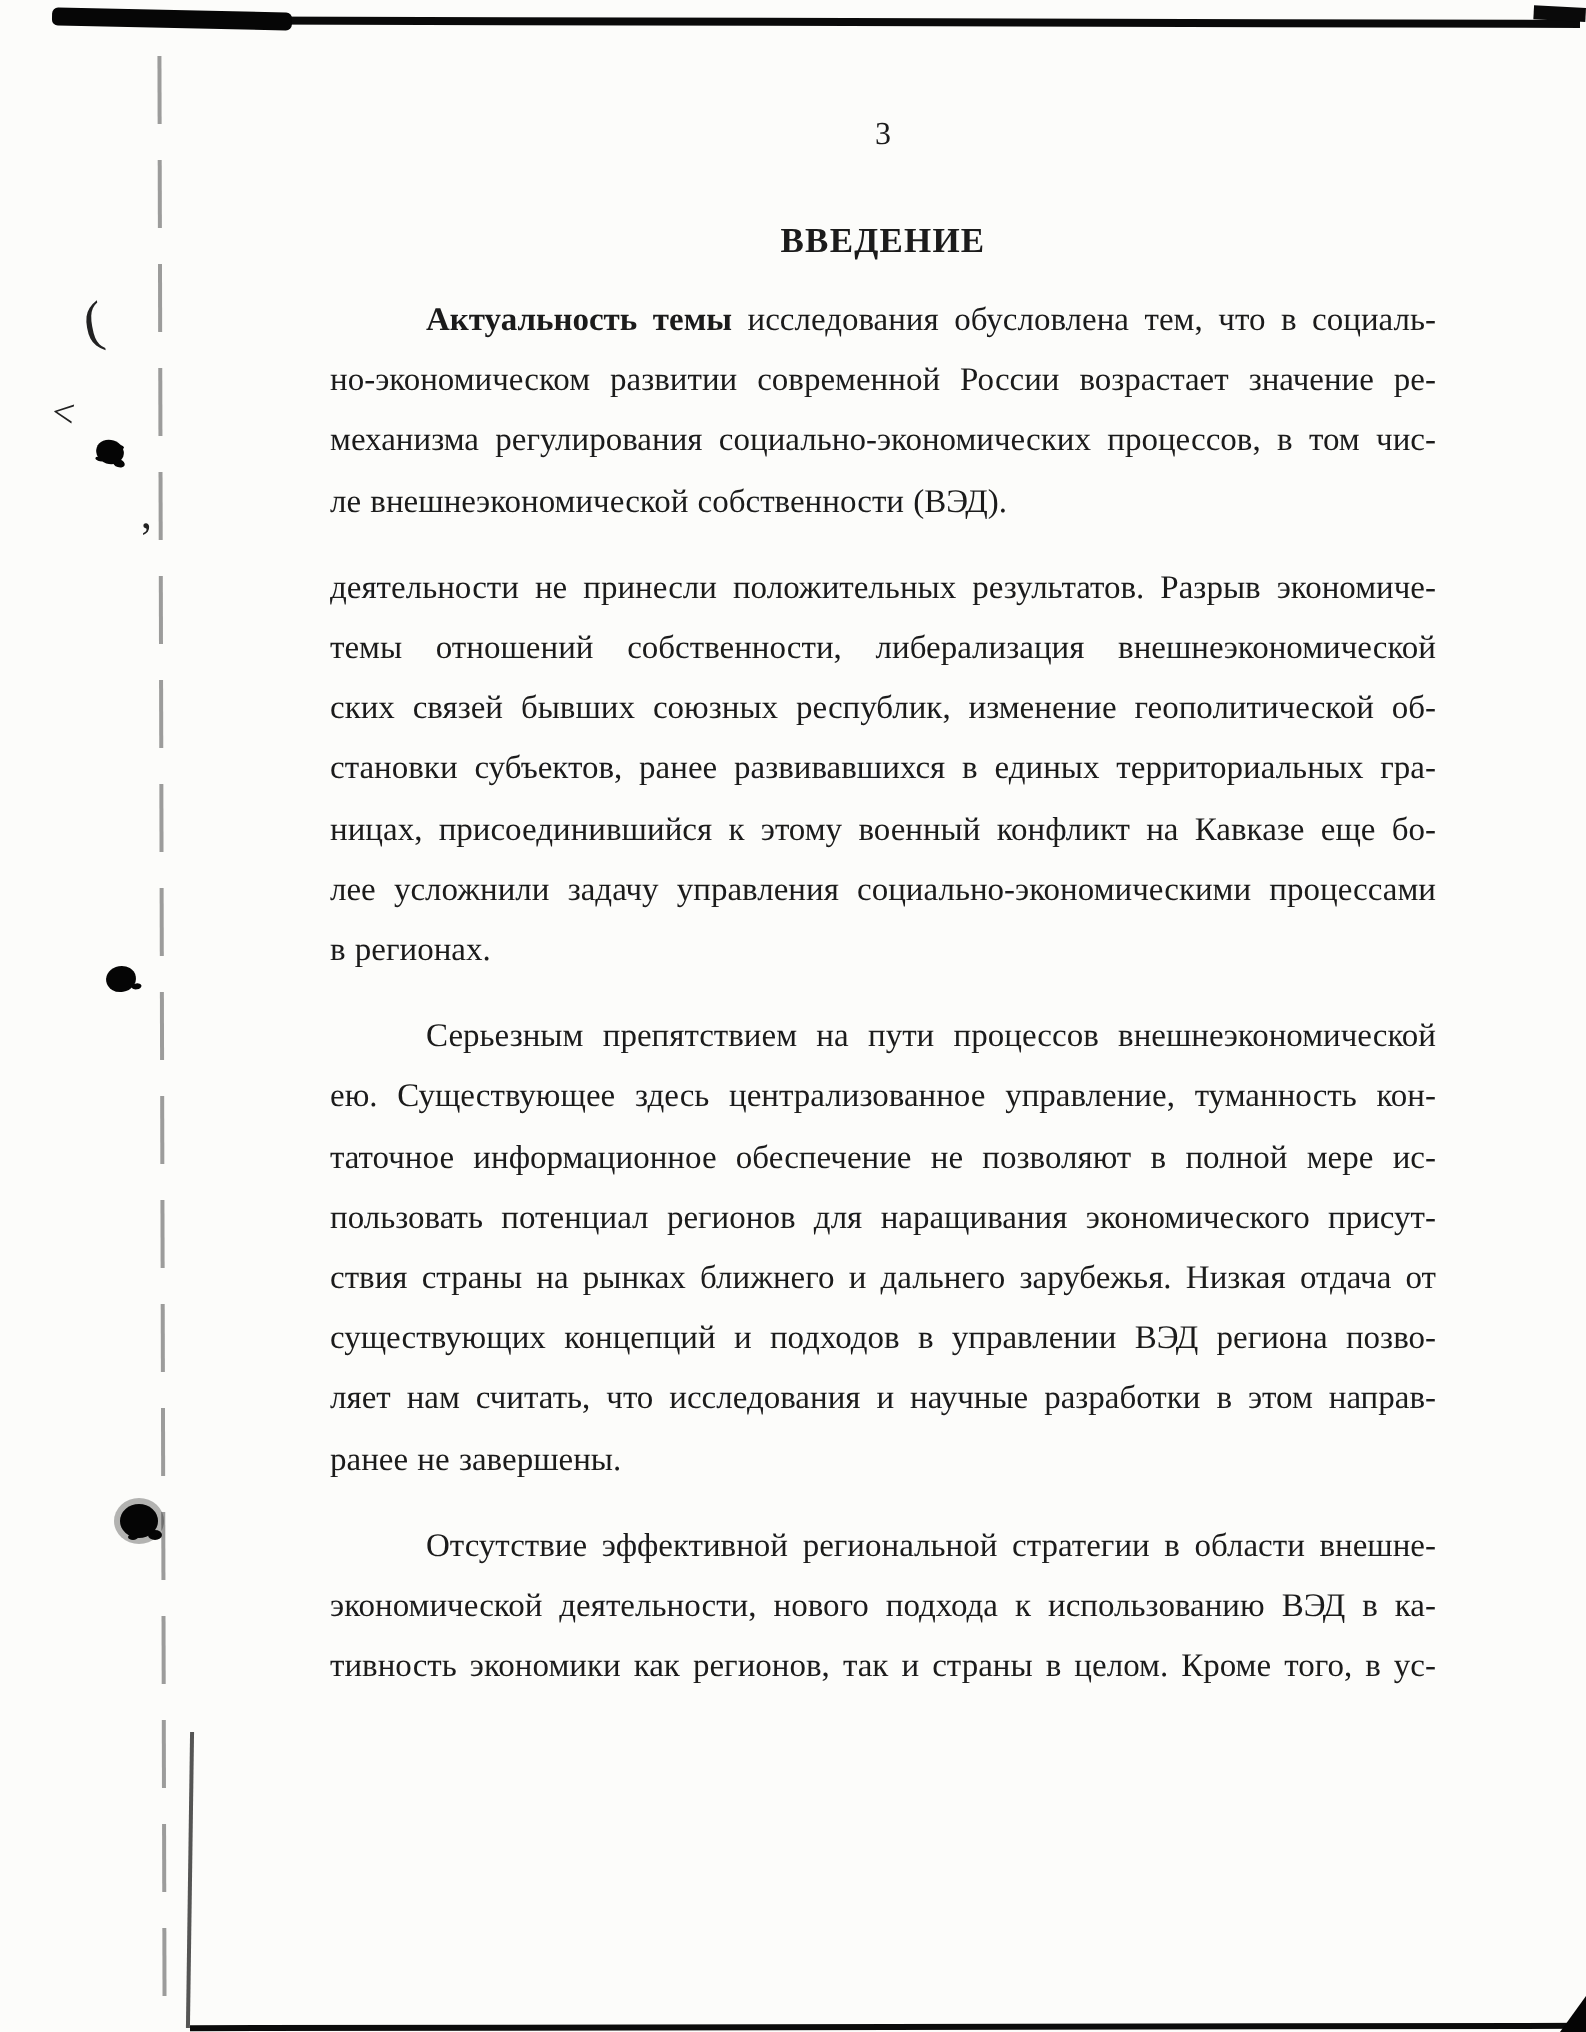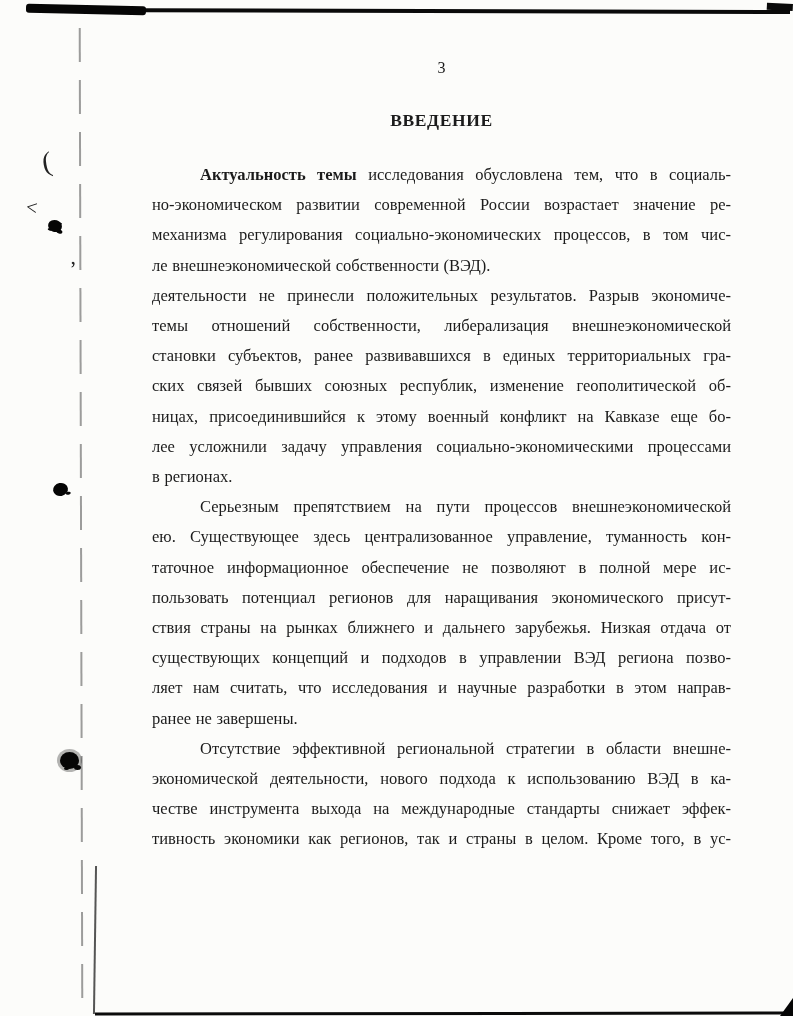--- a/index.html
+++ b/index.html
@@ -9,22 +9,22 @@
     background:#fcfcfa;
     overflow:hidden;
     font-family:"Liberation Serif", serif;
     color:#1b1b1b;
   }
 
   
   .text-col { position:absolute; left:152px; top:58px; width:579px; }
   .page-number { text-align:center; font-size:16px; line-height:20px; margin-bottom:30px; }
   .doc-title { text-align:center; font-weight:bold; font-size:17.5px; line-height:24px;
-               letter-spacing:0.6px; margin-bottom:28px; }
-  .paragraph { margin:0; }
+               letter-spacing:0.6px; margin-bottom:10px; }
+  .paragraph { margin:13px; }
   .line {
     font-size:16.5px;
     line-height:30.2px;
     text-align:justify;
     text-align-last:justify;
     word-spacing:0.5px;
     white-space:normal;
   }
   .line.last { text-align-last:left; }
   .line.first { text-indent:48px; }
@@ -67,40 +67,39 @@
 
   <div class="paragraph">
       <div class="line first"><b>Актуальность темы</b> исследования обусловлена тем, что в социаль-</div>
       <div class="line">но-экономическом развитии современной России возрастает значение ре-</div>
       <div class="line">механизма регулирования социально-экономических процессов, в том чис-</div>
       <div class="line last">ле внешнеэкономической собственности (ВЭД).</div>
     </div>
   <div class="paragraph">
       <div class="line">деятельности не принесли положительных результатов. Разрыв экономиче-</div>
       <div class="line">темы отношений собственности, либерализация внешнеэкономической</div>
+      <div class="line">ских связей бывших союзных республик, изменение геополитической об-</div>
       <div class="line">становки субъектов, ранее развивавшихся в единых территориальных гра-</div>
-      <div class="line">ских связей бывших союзных республик, изменение геополитической об-</div>
       <div class="line">ницах, присоединившийся к этому военный конфликт на Кавказе еще бо-</div>
       <div class="line">лее усложнили задачу управления социально-экономическими процессами</div>
       <div class="line last">в регионах.</div>
     </div>
   <div class="paragraph">
       <div class="line first">Серьезным препятствием на пути процессов внешнеэкономической</div>
       <div class="line">ею. Существующее здесь централизованное управление, туманность кон-</div>
       <div class="line">таточное информационное обеспечение не позволяют в полной мере ис-</div>
       <div class="line">пользовать потенциал регионов для наращивания экономического присут-</div>
       <div class="line">ствия страны на рынках ближнего и дальнего зарубежья. Низкая отдача от</div>
       <div class="line">существующих концепций и подходов в управлении ВЭД региона позво-</div>
       <div class="line">ляет нам считать, что исследования и научные разработки в этом направ-</div>
       <div class="line last">ранее не завершены.</div>
     </div>
   <div class="paragraph">
       <div class="line first">Отсутствие эффективной региональной стратегии в области внешне-</div>
       <div class="line">экономической деятельности, нового подхода к использованию ВЭД в ка-</div>
-      <div class="line">честве инструмента выхода на международные стандарты снижает эффек-</div>
       <div class="line">тивность экономики как регионов, так и страны в целом. Кроме того, в ус-</div>
     </div>
 </div>
 
 <div class="a top-line"></div>
 <div class="a top-wedge"></div>
 <div class="a top-right"></div>
 <div class="a left-line"></div>
 <div class="a bottom-left-line"></div>
 <div class="a blot blot1"></div>

